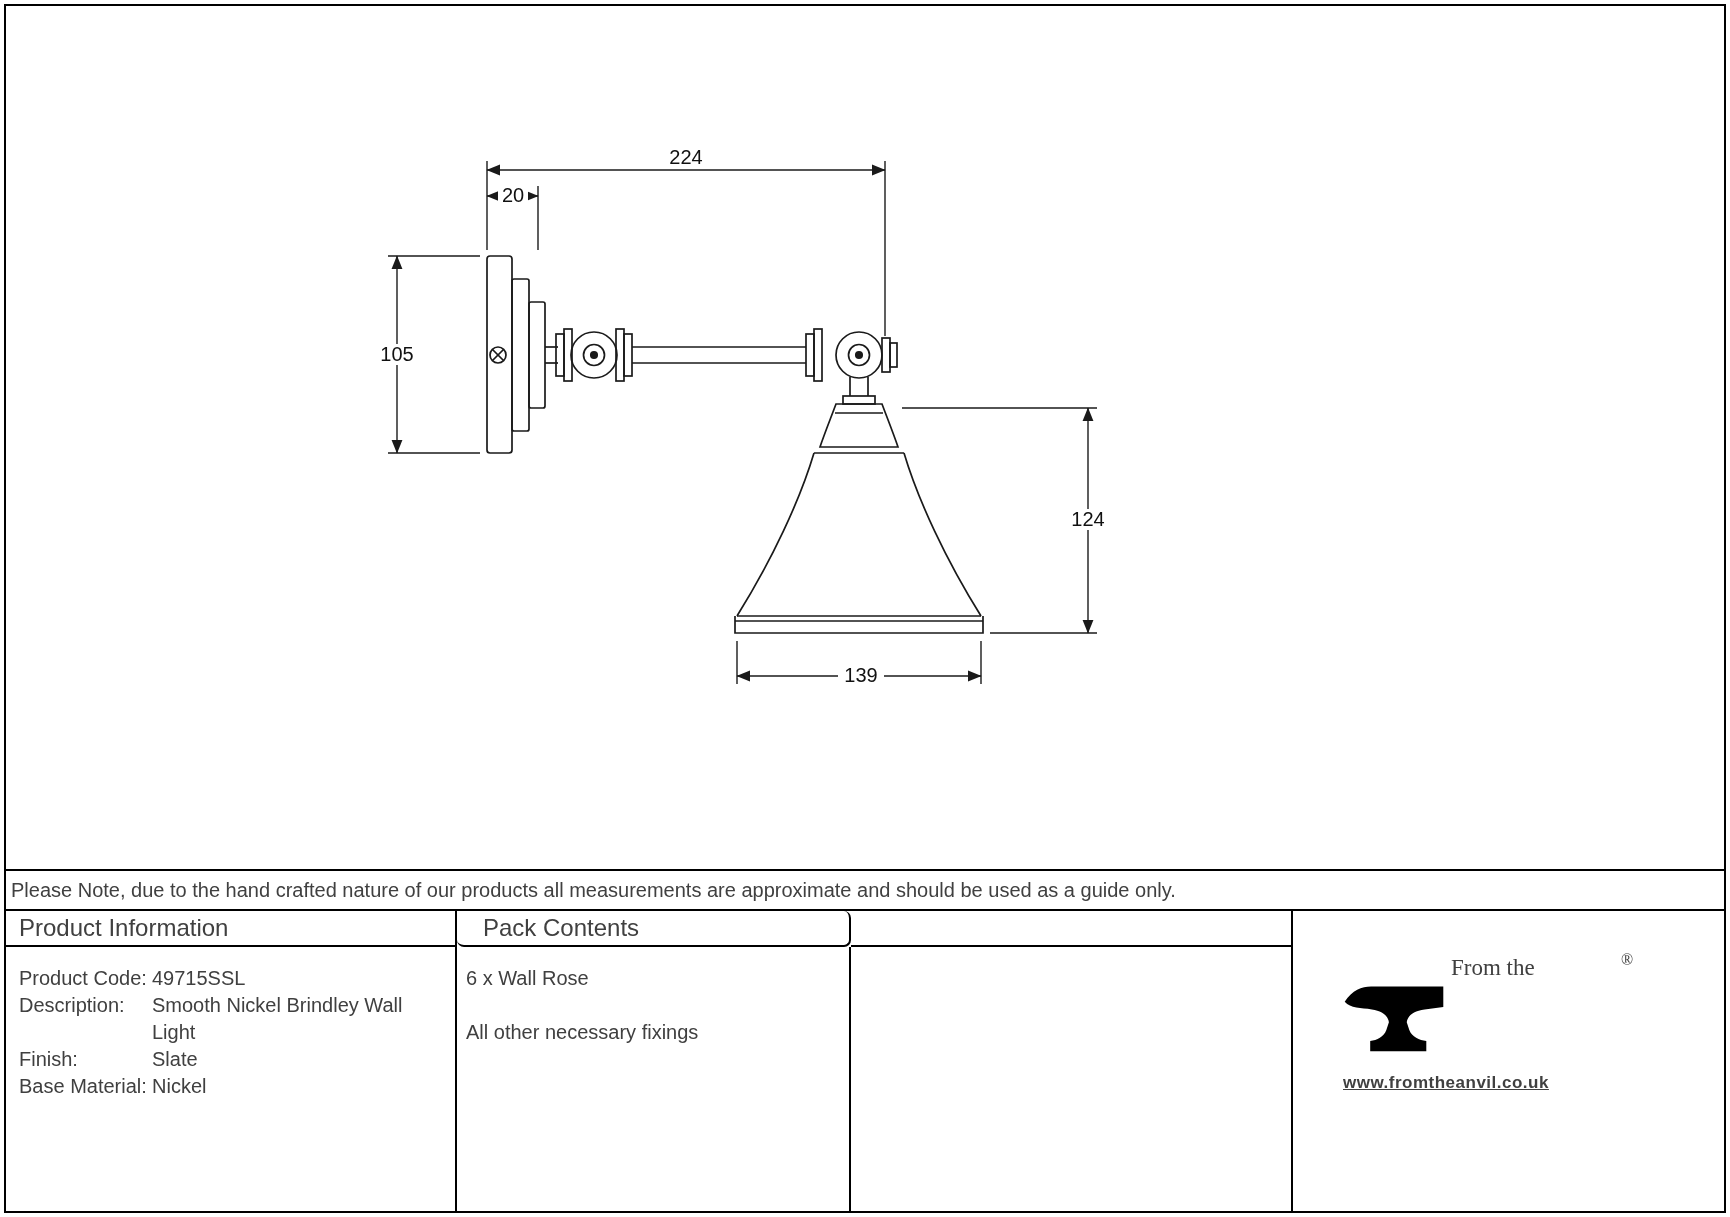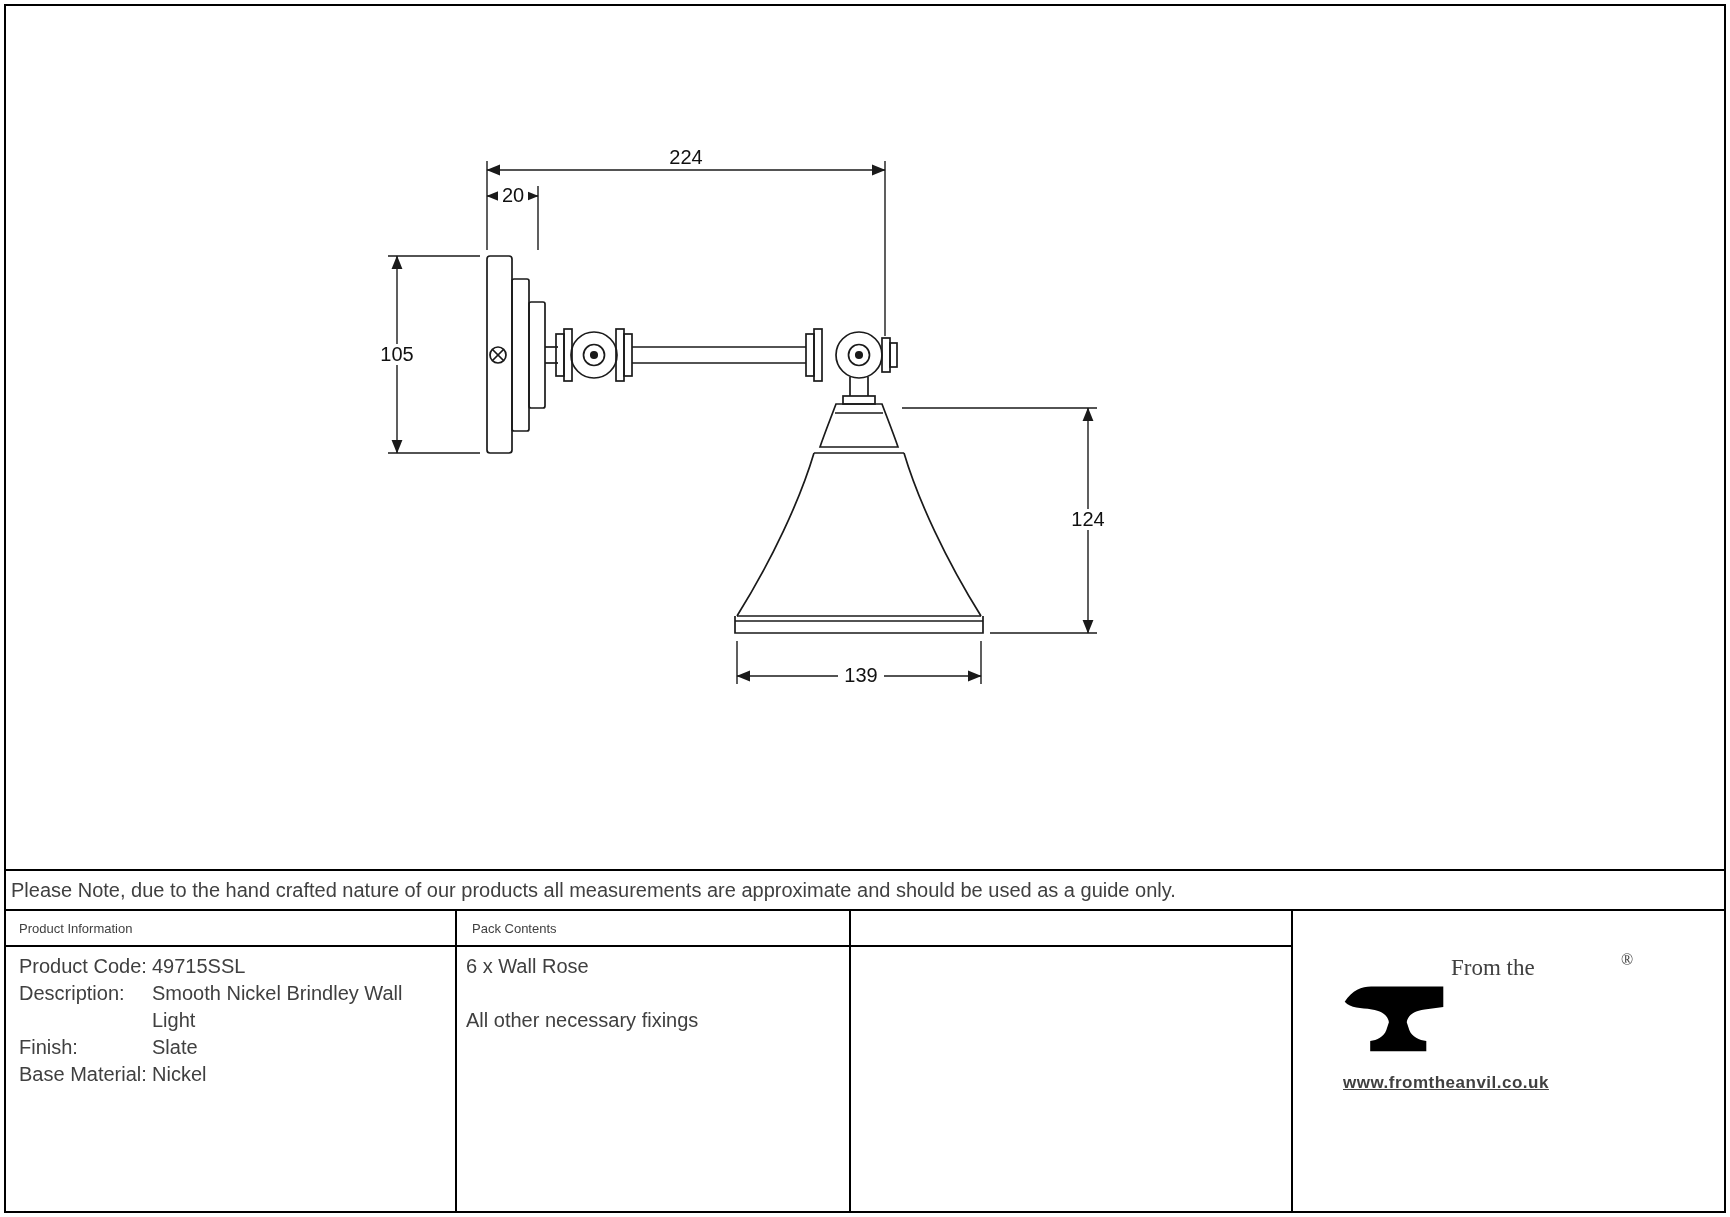--- a/index.html
+++ b/index.html
@@ -14,23 +14,23 @@
     border-top:2px solid #000;display:flex;align-items:center;
     padding-left:5px;font-size:20px;box-sizing:border-box;background:#fff;
   }
   .grid{
     position:absolute;left:6px;right:6px;top:909px;bottom:6px;
     border-top:2px solid #000;display:grid;
     grid-template-columns:451px 394px 442px 1fr;
     grid-template-rows:36px 1fr;box-sizing:border-box;background:#fff;
   }
   .cell{border-right:2px solid #000;box-sizing:border-box;}
-  .hdr{border-bottom:2px solid #000;display:flex;align-items:center;padding-left:13px;font-size:13px;}
-  .hdr2{padding-left:15px;}
-  .body{padding:6px 6px 0 13px;font-size:20px;line-height:27px;}
+  .hdr{border-bottom:2px solid #000;display:flex;align-items:center;padding-left:13px;font-size:24px;}
+  .hdr2{padding-left:26px;border-radius:7px;}
+  .body{padding:18px 6px 0 13px;font-size:20px;line-height:27px;}
   .body2{padding-left:9px;}
   .info-row{display:flex;}
   .info-row .lbl{width:133px;flex:0 0 133px;}
   .spacer{height:27px;}
   .logo-cell{grid-row:1 / 3;grid-column:4;position:relative;border-right:none;}
   .logo-fromthe{
     position:absolute;left:158px;top:44px;
     font-family:"Liberation Serif",serif;font-size:23px;
   }
   .logo-name{

